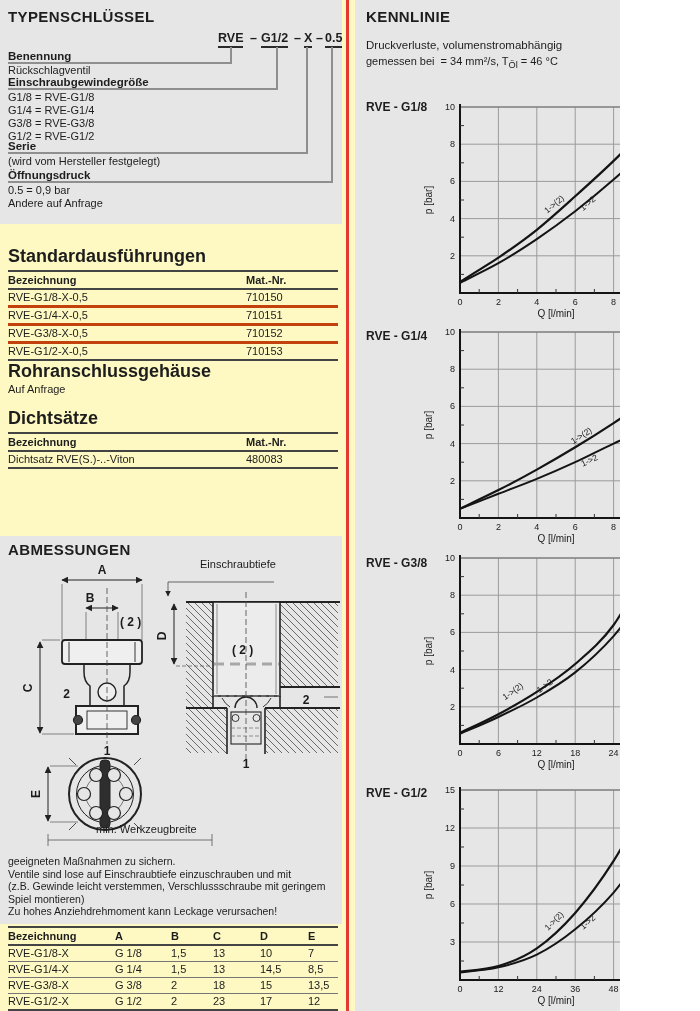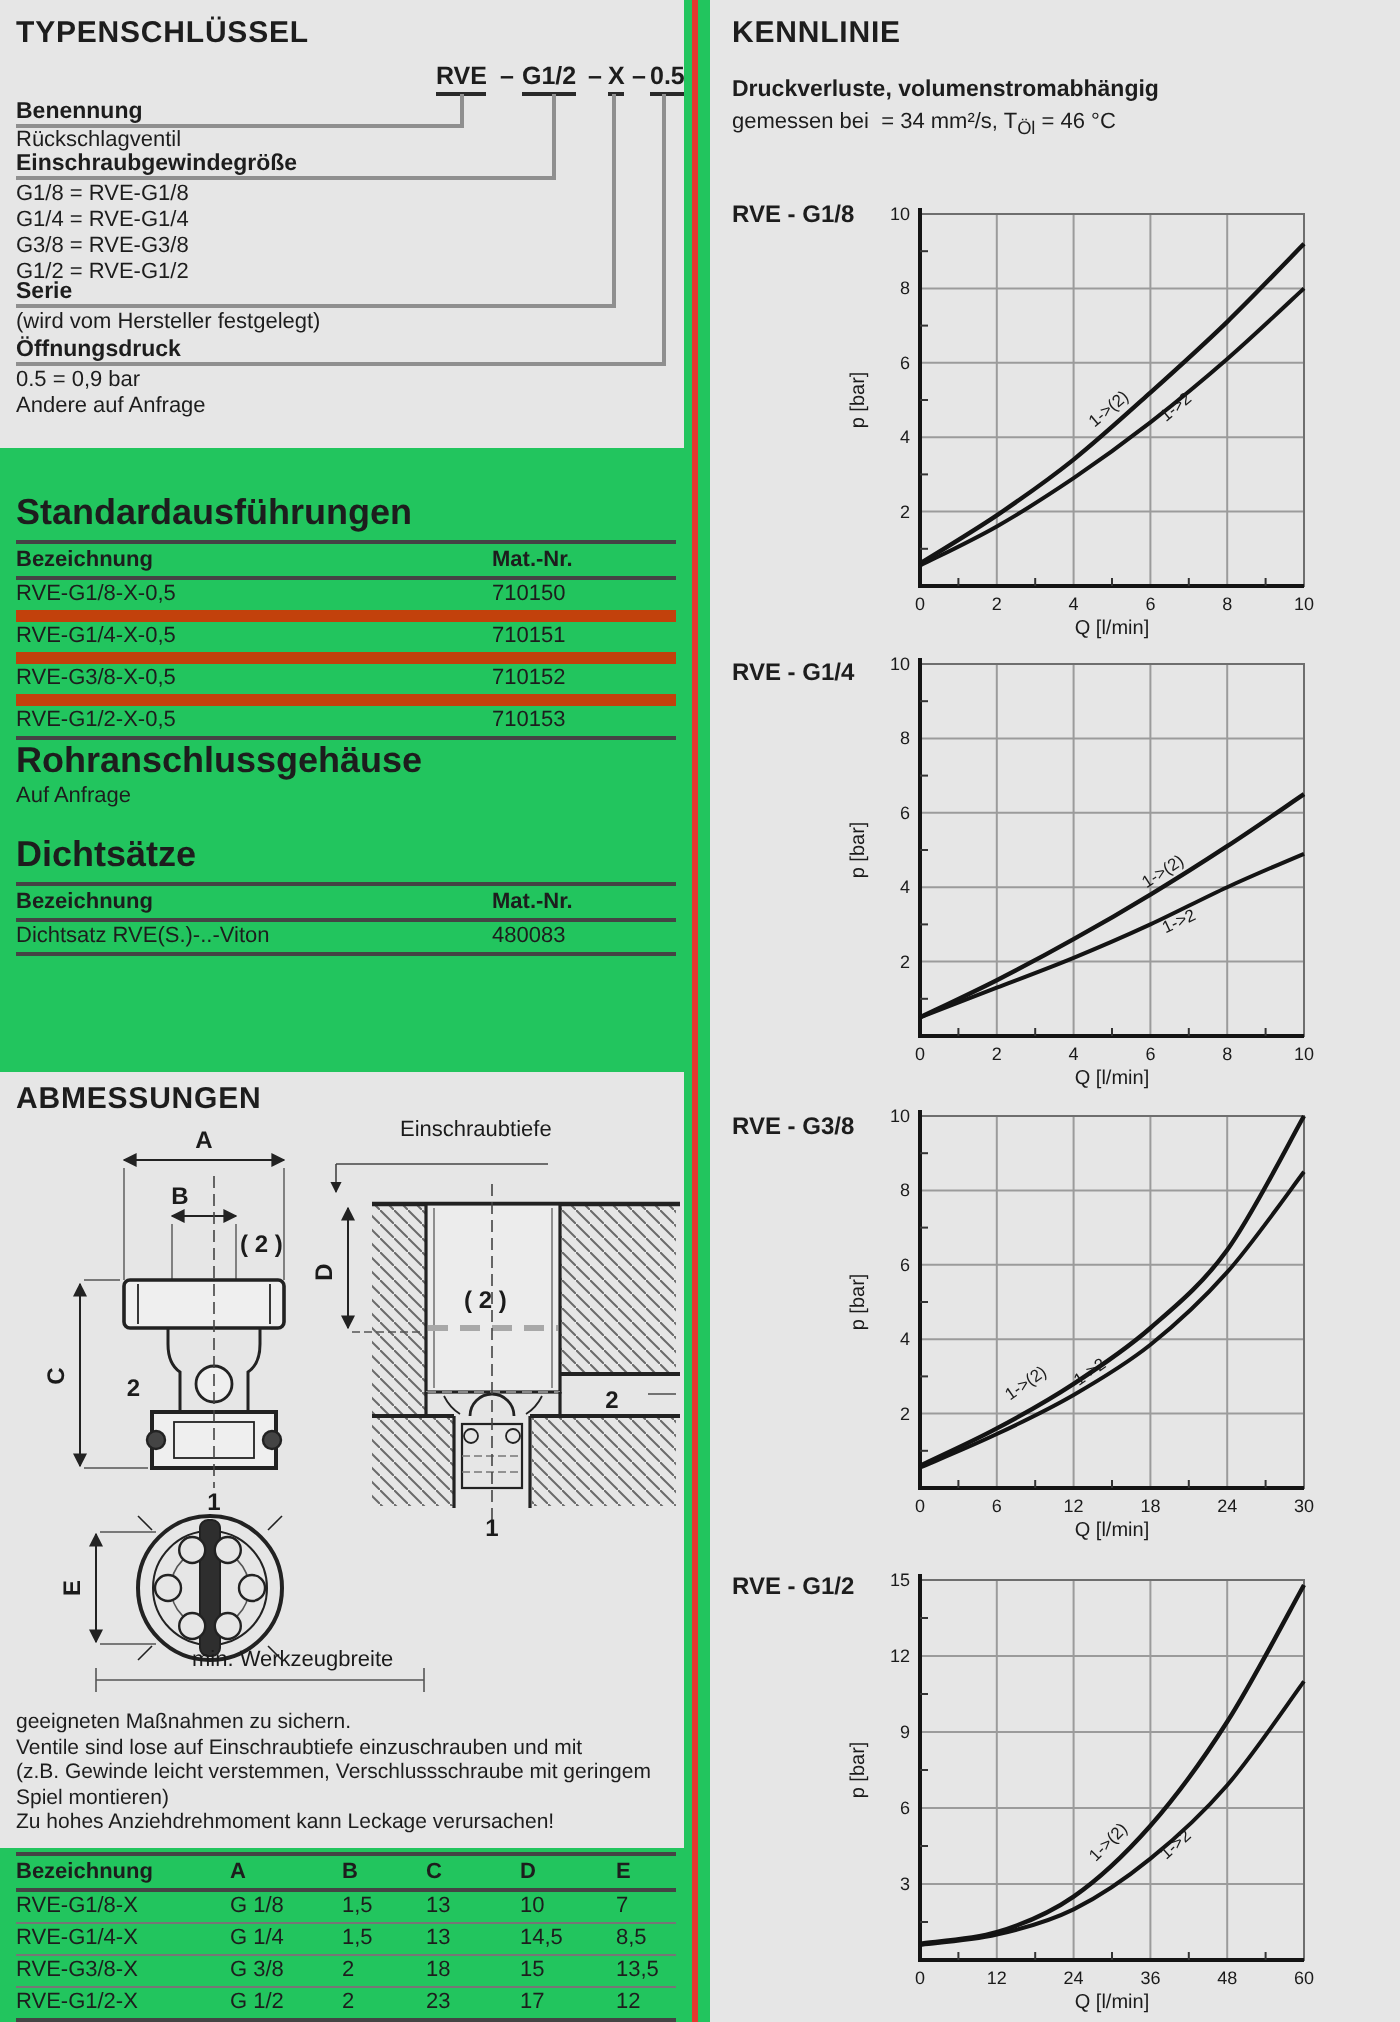--- a/index.html
+++ b/index.html
@@ -1,27 +1,27 @@
 <!DOCTYPE html>
 <html><head>
 <meta charset="utf-8">
 <style>
   html,body{margin:0;padding:0;background:#fff;}
-  .page{position:relative;width:700px;height:1011px;background:#22c55e;overflow:hidden;
+  .page{position:relative;width:620px;height:1011px;background:#fef9c3;overflow:hidden;
         font-family:"Liberation Sans",sans-serif;color:#1d1d1d;}
   .abs{position:absolute;}
   .panel{position:absolute;background:#e6e6e6;}
   .h1{position:absolute;font-size:15px;font-weight:bold;letter-spacing:.4px;}
   .b12{font-size:18px;font-weight:bold;}
   .txt{font-size:11px;line-height:13px;}
   .lbl{position:absolute;font-size:11.5px;font-weight:bold;}
   .line{position:absolute;background:#8f8f8f;}
   .cp{position:absolute;font-size:12.5px;font-weight:bold;border-bottom:2px solid #2a2a2a;padding-bottom:1px;}
   .cs{position:absolute;font-size:12.5px;font-weight:bold;}
-  .trow{display:grid;grid-template-columns:238px 1fr;font-size:11px;line-height:15px;border-bottom:6px solid #c2410c;}
+  .trow{display:grid;grid-template-columns:238px 1fr;font-size:11px;line-height:15px;border-bottom:3px solid #c2410c;}
   .trow.head{font-weight:bold;border-top:2px solid #444;border-bottom:2px solid #444;line-height:16px;}
   .trow.last{border-bottom:2px solid #444;}
   .dimrow{display:grid;grid-template-columns:107px 56px 42px 47px 48px 1fr;font-size:11px;line-height:15px;border-bottom:1px solid #767676;}
   .dimrow.head{font-weight:bold;border-top:2px solid #444;border-bottom:2px solid #444;line-height:16px;}
   .dimrow.last{border-bottom:2px solid #444;}
   .note{font-size:11px;margin-top:4px;}
   svg text{font-family:"Liberation Sans",sans-serif;fill:#1b1b1b;}
   .dt{font-size:12px;font-weight:bold;}
   .dt2{font-size:11px;}
   .charttitle{position:absolute;font-size:12px;font-weight:bold;}
@@ -280,21 +280,21 @@
       <span>RVE-G1/2-X</span>
         <span>G 1/2</span>
         <span>2</span>
         <span>23</span>
         <span>17</span>
         <span>12</span>
     </div>
   </div>
 
   <div class="h1" style="left:366px;top:8px">KENNLINIE</div>
-  <div class="abs" style="left:366px;top:39px;font-size:11.5px;font-weight:bold">Druckverluste, volumenstromabhängig</div>
+  <div class="abs" style="left:366px;top:39px;font-size:11.5px;font-weight:normal">Druckverluste, volumenstromabhängig</div>
   <div class="abs txt" style="left:366px;top:55px">
     <span>gemessen bei &nbsp;= 34 mm²/s, T</span><sub>Öl</sub><span> = 46 °C</span>
   </div>
 
   <div class="charttitle" style="left:366px;top:100px">RVE - G1/8</div>
   <svg class="abs" style="left:358px;top:95px" width="342" height="228">
       <line x1="140.4" y1="12" x2="140.4" y2="198" stroke="#9b9b9b" stroke-width="1"></line>
       <line x1="178.8" y1="12" x2="178.8" y2="198" stroke="#9b9b9b" stroke-width="1"></line>
       <line x1="217.2" y1="12" x2="217.2" y2="198" stroke="#9b9b9b" stroke-width="1"></line>
       <line x1="255.60000000000002" y1="12" x2="255.60000000000002" y2="198" stroke="#9b9b9b" stroke-width="1"></line>

